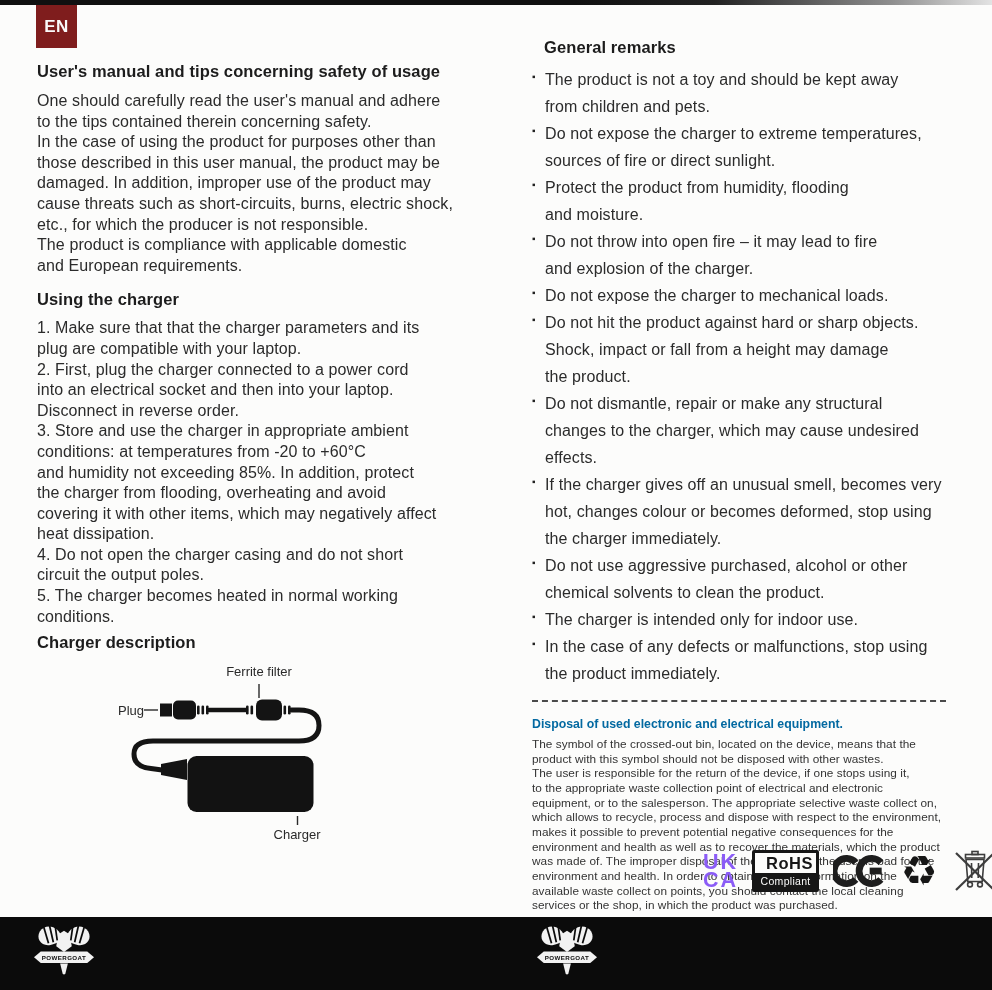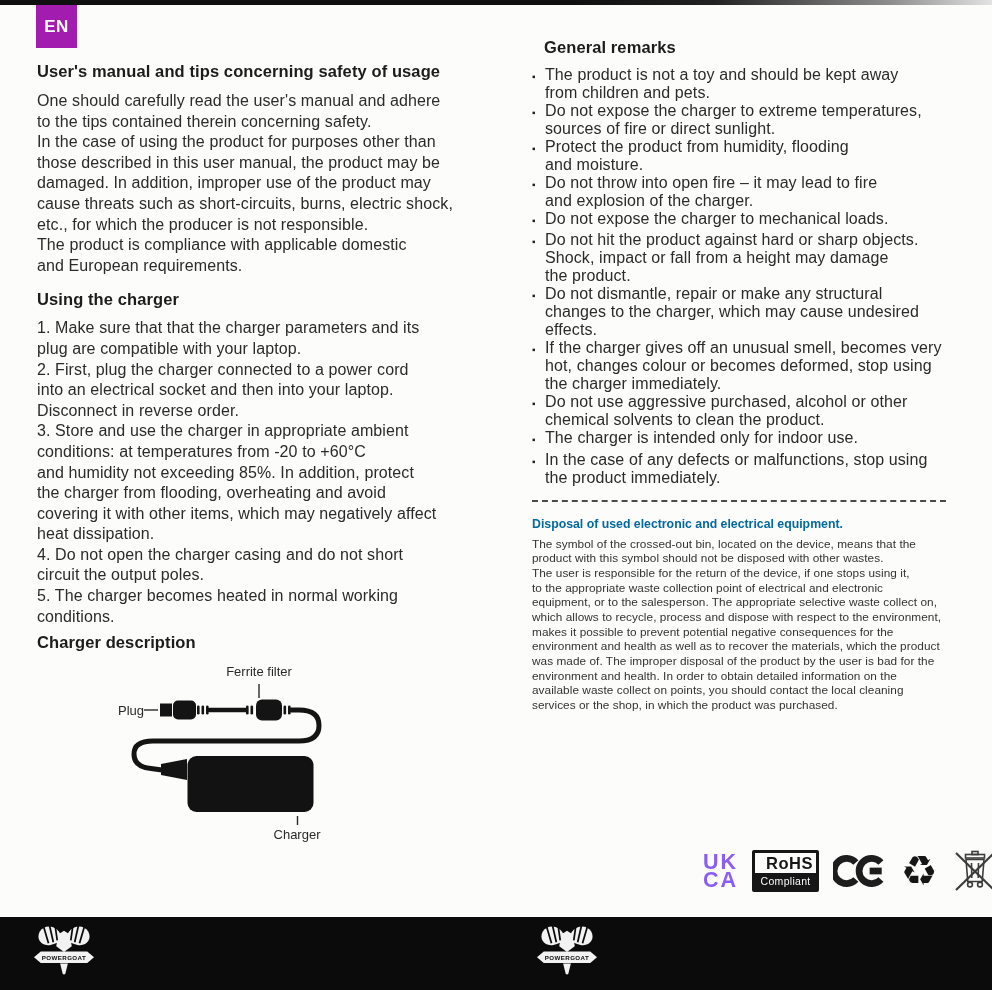--- a/index.html
+++ b/index.html
@@ -11,40 +11,40 @@
     font-family:"Liberation Sans","DejaVu Sans",sans-serif;
     color:#2b2b2b;
     overflow:hidden;
   }
   .top-strip {
     position:absolute; left:0; top:0; width:992px; height:5px;
     background:linear-gradient(90deg,#101010 0%,#101010 58%,#222 72%,#8f8f8f 90%,#e3e3e3 100%);
   }
   .lang-badge {
     position:absolute; left:36px; top:5px; width:41px; height:43px;
-    background:#a21caf; color:#fafafa;
+    background:#7f1d1d; color:#fafafa;
     display:flex; align-items:center; justify-content:center;
     font-size:17px; font-weight:bold; letter-spacing:.5px;
   }
   .left-col { position:absolute; left:37px; top:62px; width:462px; }
   .right-col { position:absolute; left:532px; top:38px; width:432px; }
   h2 {
     font-size:16.5px; font-weight:bold; color:#1c1c1c; letter-spacing:.1px;
   }
   .h-manual { margin:0 0 10px 0; }
   .h-using  { margin:14px 0 9px 0; }
   .h-desc   { margin:6px 0 0 0; }
   .h-general{ margin:0 0 9px 12px; }
   .body-text {
     font-size:16px; line-height:20.6px; white-space:pre-line;
     color:#2b2b2b; letter-spacing:.1px;
   }
   .remarks-list { list-style:none; }
   .remarks-list li {
-    display:flex; font-size:16px; line-height:18px; color:#2b2b2b; letter-spacing:.1px;
+    display:flex; font-size:16px; line-height:27px; color:#2b2b2b; letter-spacing:.1px;
   }
   .remarks-list li::before {
     content:"▪"; font-size:10px; line-height:20.4px;
     width:13px; flex:0 0 13px; margin-top:1px; color:#222;
   }
   .remarks-list li span { white-space:pre-line; }
   .divider {
     margin-top:13px; width:414px;
     border-top:2px dashed #4a4a4a;
   }

